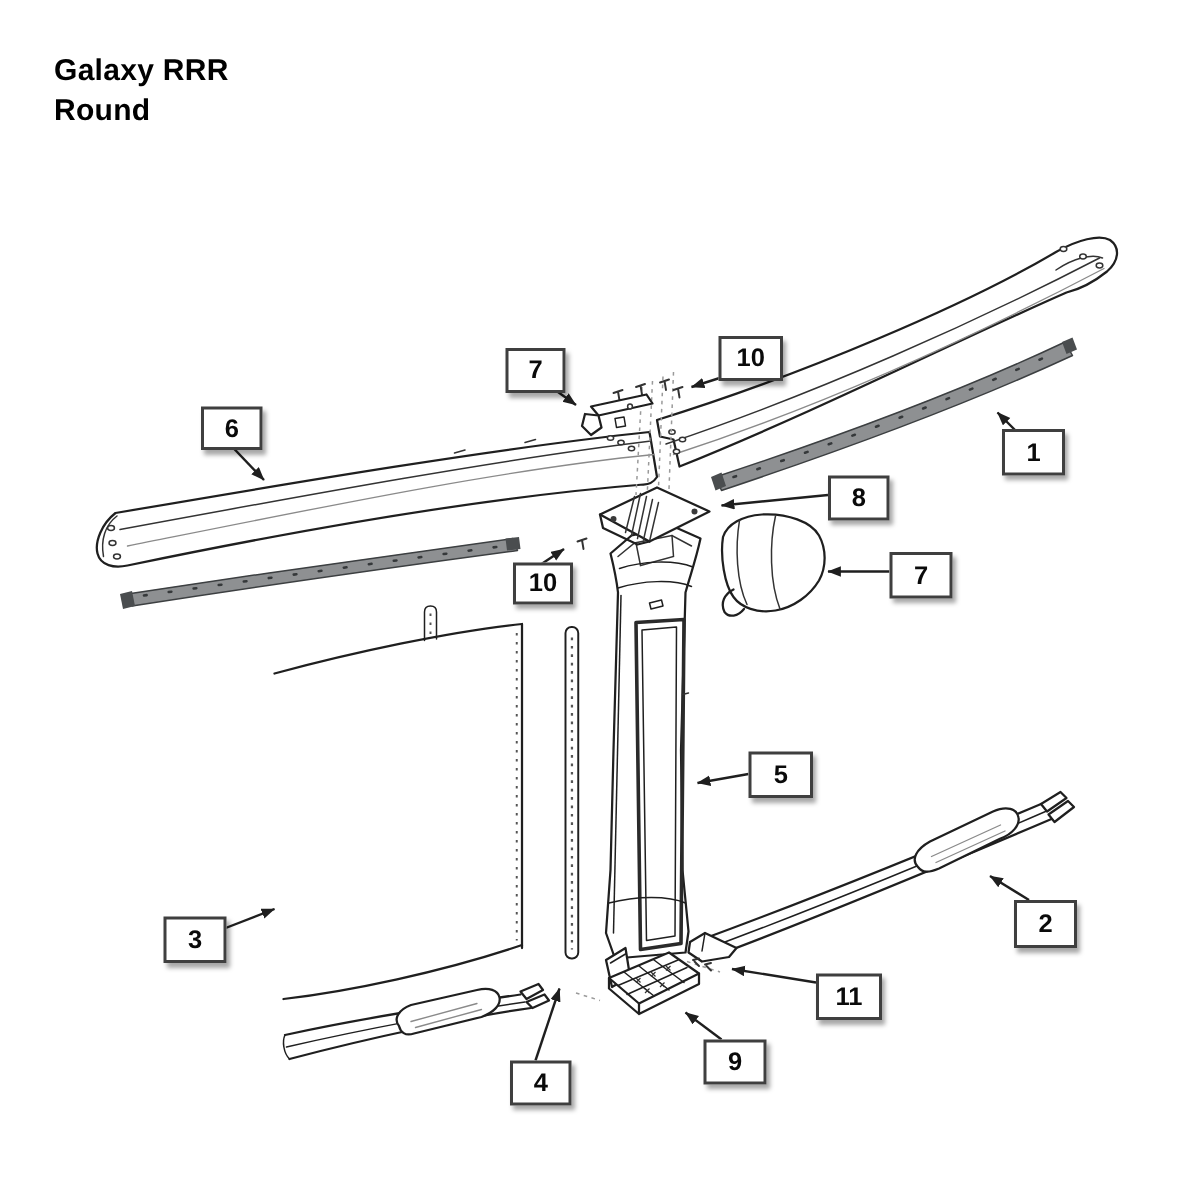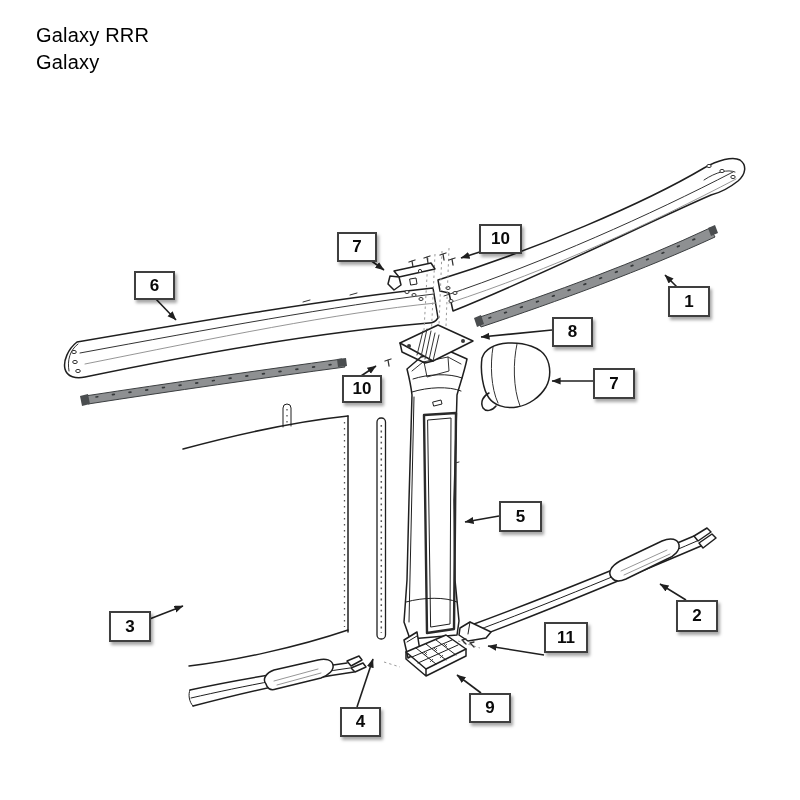--- a/index.html
+++ b/index.html
@@ -1,22 +1,22 @@
 <!DOCTYPE html>
 <html style="--ink: #1f1f1f; --strip-fill: #8e9092; --box-border: #3f3f3f; --paper: #ffffff;"><head>
 <meta charset="utf-8">
 <style>
   :root{
     --ink:#1f1f1f; --strip-fill:#8e9092; --box-border:#3f3f3f; --paper:#ffffff;
   }
   html,body{margin:0;padding:0;background:#fff;}
   .stage{position:relative;width:800px;height:800px;background:var(--paper,#fff);
          font-family:"Liberation Sans",sans-serif;overflow:hidden;}
-  .title{position:absolute;left:36px;top:22px;color:#000;
-         font-size:20px;line-height:27px;font-weight:400;letter-spacing:.2px;}
+  .title{position:absolute;left:36px;top:34px;color:#000;
+         font-size:20px;line-height:27px;font-weight:700;letter-spacing:.2px;}
   .art{position:absolute;left:0;top:0;z-index:1;}
   .callout{position:absolute;z-index:3;display:flex;align-items:center;justify-content:center;
            background:#fff;border:2px solid var(--box-border,#3f3f3f);
            box-shadow:2px 3px 3px rgba(0,0,0,.35);
            color:#0a0a0a;font-weight:700;font-size:17px;}
   
   .ln{fill:none;stroke:var(--ink,#1f1f1f);stroke-width:1.5;stroke-linecap:round;stroke-linejoin:round;}
   .ln-thin{fill:none;stroke:var(--ink,#1f1f1f);stroke-width:1;stroke-linecap:round;stroke-linejoin:round;}
   .fill-w{fill:#fff;stroke:var(--ink,#1f1f1f);stroke-width:1.5;stroke-linejoin:round;}
   .crease{fill:none;stroke:#333;stroke-width:1;stroke-linecap:round;}
@@ -34,21 +34,21 @@
   .xmark{fill:none;stroke:#333;stroke-width:.8;}
   .arrow{fill:none;stroke:var(--ink,#1f1f1f);stroke-width:1.6;marker-end:url(#ah);}
 </style>
 </head>
 <body>
 
 <div class="stage">
 
   <div class="title">
     <div>Galaxy RRR</div>
-    <div>Galaxy</div>
+    <div>Round</div>
   </div>
 
   <svg class="art" width="800" height="800" viewBox="0 0 800 800">
     <defs>
       <marker id="ah" markerWidth="11" markerHeight="9" refX="8.6" refY="3.5" orient="auto" markerUnits="userSpaceOnUse">
         <path d="M0,0 L9,3.5 L0,7 Z" fill="#1f1f1f"></path>
       </marker>
     </defs>
 
     <g>
@@ -217,17 +217,17 @@
   <div class="callout" style="left:337px;top:232px;width:36px;height:26px;">7</div>
   <div class="callout" style="left:479px;top:224px;width:39px;height:26px;">10</div>
   <div class="callout" style="left:134px;top:271px;width:37px;height:25px;">6</div>
   <div class="callout" style="left:668px;top:286px;width:38px;height:27px;">1</div>
   <div class="callout" style="left:552px;top:317px;width:37px;height:26px;">8</div>
   <div class="callout" style="left:342px;top:375px;width:36px;height:24px;">10</div>
   <div class="callout" style="left:593px;top:368px;width:38px;height:27px;">7</div>
   <div class="callout" style="left:499px;top:501px;width:39px;height:27px;">5</div>
   <div class="callout" style="left:109px;top:611px;width:38px;height:27px;">3</div>
   <div class="callout" style="left:676px;top:600px;width:38px;height:28px;">2</div>
-  <div class="callout" style="left:544px;top:622px;width:40px;height:27px;">11</div>
+  <div class="callout" style="left:544px;top:649px;width:40px;height:27px;">11</div>
   <div class="callout" style="left:340px;top:707px;width:37px;height:26px;">4</div>
   <div class="callout" style="left:469px;top:693px;width:38px;height:26px;">9</div>
 
 </div>
 
 </body></html>

